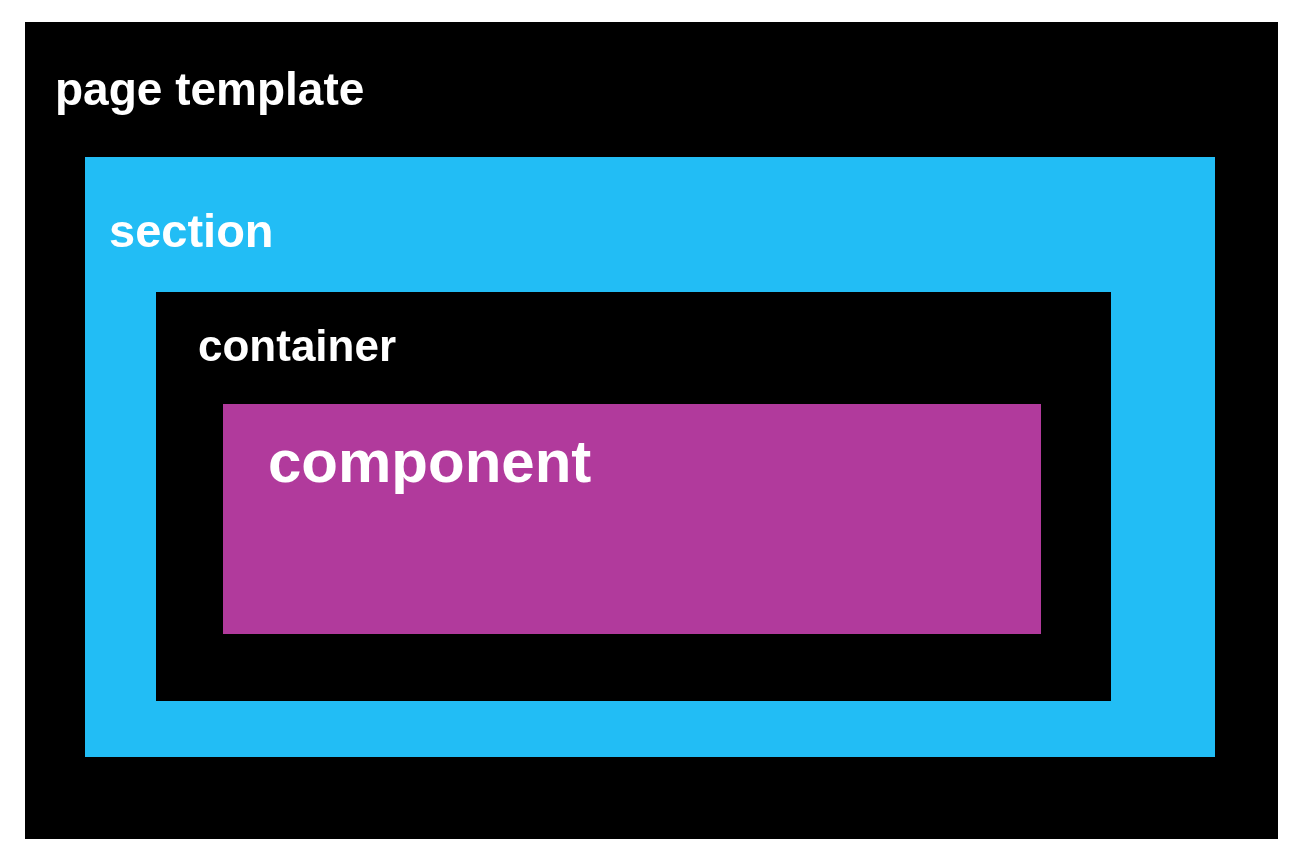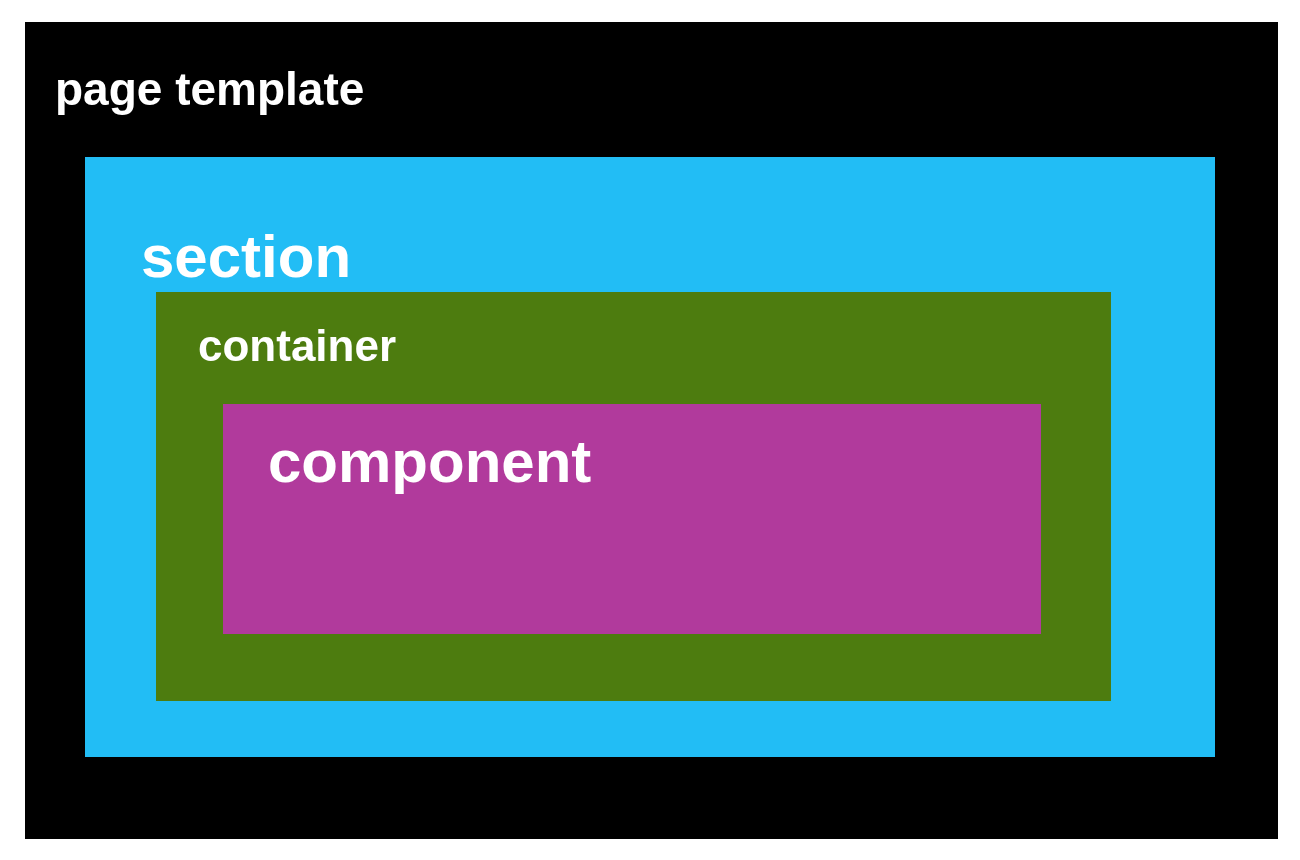--- a/index.html
+++ b/index.html
@@ -45,21 +45,21 @@
     box-sizing: border-box;
   }
 
   
   .container-box {
     position: absolute;
     left: 71px;
     top: 135px;
     width: 955px;
     height: 409px;
-    background: #4d7c0f;
+    background: #000000;
     box-sizing: border-box;
   }
 
   
   .component-box {
     position: absolute;
     left: 67px;
     top: 112px;
     width: 818px;
     height: 230px;
@@ -79,24 +79,23 @@
 
   .label-page-template {
     position: absolute;
     left: 30px;
     top: 44px;
     font-size: 46px;
   }
 
   .label-section {
     position: absolute;
-    left: 56px;
+    left: 24px;
     top: 50px;
-    font-size: 60px;
-    margin-top: 20px;
+    font-size: 47px;
   }
 
   .label-container {
     position: absolute;
     left: 42px;
     top: 32px;
     font-size: 44px;
   }
 
   .label-component {

